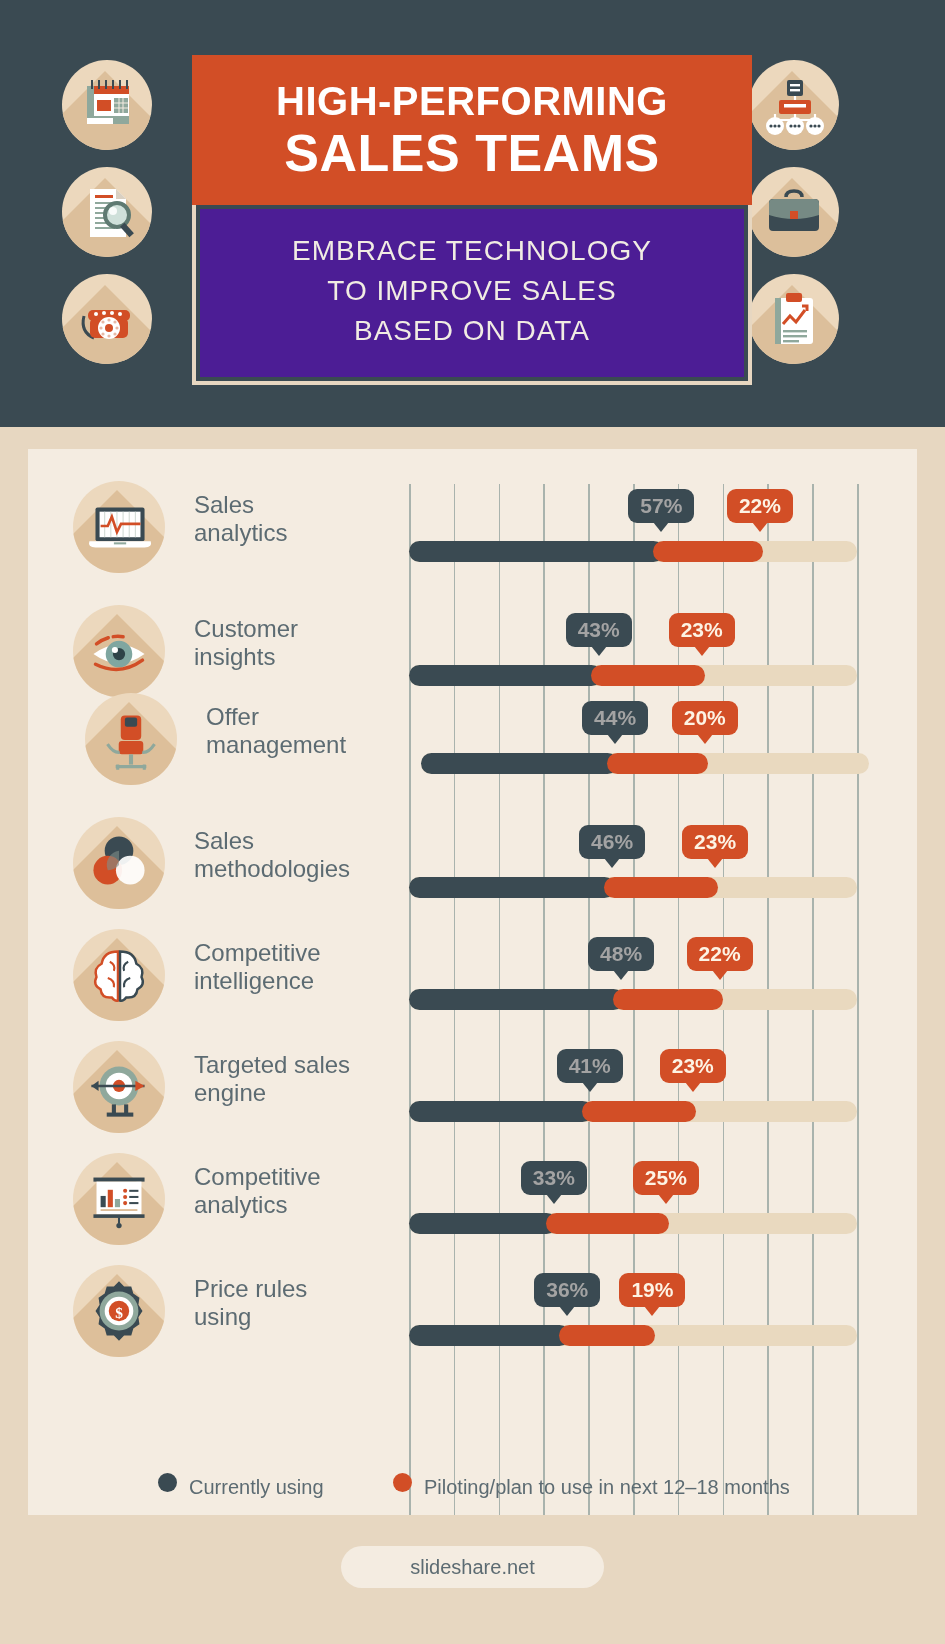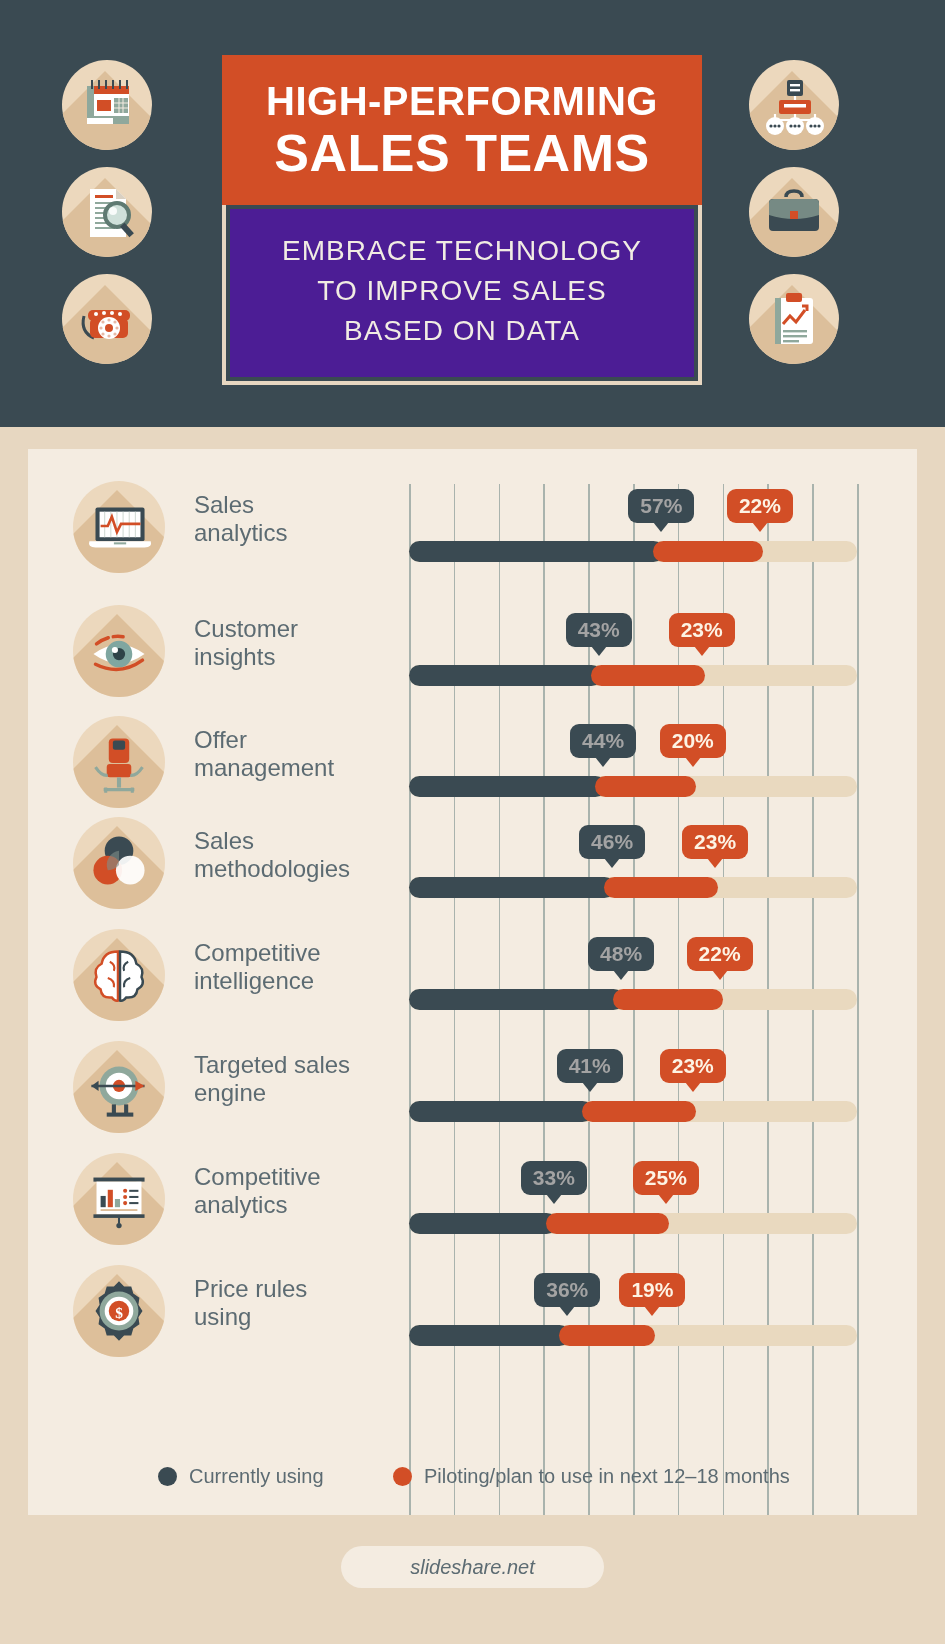--- a/index.html
+++ b/index.html
@@ -10,21 +10,21 @@
     overflow:hidden;
   }
   .page{position:relative;width:945px;height:1644px;}
 
   
   .header{
     position:absolute;left:0;top:0;width:945px;height:427px;
     background:#3a4a52;
   }
   .title-wrap{
-    position:absolute;left:222px;top:55px;width:480px;
+    position:absolute;left:192px;top:55px;width:560px;
   }
   .title-bar{
     background:#d24e26;
     padding:22px 18px 24px 18px;
     text-align:center;
   }
   .title-line1{
     color:#ffffff;font-size:40px;font-weight:bold;letter-spacing:.5px;
     line-height:48px;text-transform:uppercase;
   }
@@ -117,33 +117,33 @@
     width:0;height:0;border-left:8px solid transparent;
     border-right:8px solid transparent;
   }
   .bub.dark .tail{border-top:10px solid #3a4a52;}
   .bub.orange .tail{border-top:10px solid #d24e26;}
 
   
   .legend{position:absolute;left:0;top:1010px;width:889px;height:50px;}
   .leg-item{position:absolute;display:flex;align-items:center;}
   .leg-dot{width:19px;height:19px;border-radius:50%;margin-right:12px;}
-  .leg-text{color:#5c6b72;font-size:20px;font-weight:300;white-space:nowrap;}
+  .leg-text{color:#5c6b72;font-size:20px;font-weight:300;white-space:nowrap;margin-top:11px;}
 
   
   .footer{
     position:absolute;left:0;top:1515px;width:945px;height:129px;
     background:#e7d7c1;
   }
   .footer-pill{
     position:absolute;left:341px;top:31px;width:263px;height:42px;
     background:#f4ece1;border-radius:21px;
     display:flex;align-items:center;justify-content:center;
   }
-  .footer-text{color:#5c6b72;font-size:20px;font-weight:300;font-style:italic;}
+  .footer-text{color:#5c6b72;font-size:20px;font-weight:300;}
 </style>
 </head>
 <body>
 
 <div class="page">
 
   <div class="header">
 
     <div class="hicon" style="left:62px;top:60px;">
       <div class="shadow"></div>
@@ -349,21 +349,21 @@
             <div>insights</div>
           </div>
           <div class="barzone">
             <div class="track"></div>
             <div class="seg-used" style="width: 192.64px;"></div>
             <div class="seg-pilot" style="left: 209.64px; width: 114.04px;"></div>
             <div class="bub dark" style="left: 184.64px;">43%<span class="tail"></span></div>
             <div class="bub orange" style="left: 287.68px;">23%<span class="tail"></span></div>
           </div>
         </div>
-        <div class="row" style="top: 259px;">
+        <div class="row" style="top: 236px; margin-left: 12px;">
           <div class="rowicon">
             <div class="shadow"></div>
             <svg viewBox="0 0 90 90">
               <rect x="35" y="22" width="20" height="24" rx="4" fill="#d24e26"></rect>
               <rect x="39" y="24" width="12" height="9" rx="2" fill="#3a4a52"></rect>
               <rect x="33" y="47" width="24" height="13" rx="3" fill="#d24e26"></rect>
               <path d="M22 50 q6 9 12 8" stroke="#8fa89c" stroke-width="3" fill="none"></path>
               <path d="M68 50 q-6 9 -12 8" stroke="#8fa89c" stroke-width="3" fill="none"></path>
               <rect x="43" y="60" width="4" height="10" fill="#8fa89c"></rect>
               <path d="M30 72 h30" stroke="#8fa89c" stroke-width="3"></path>

